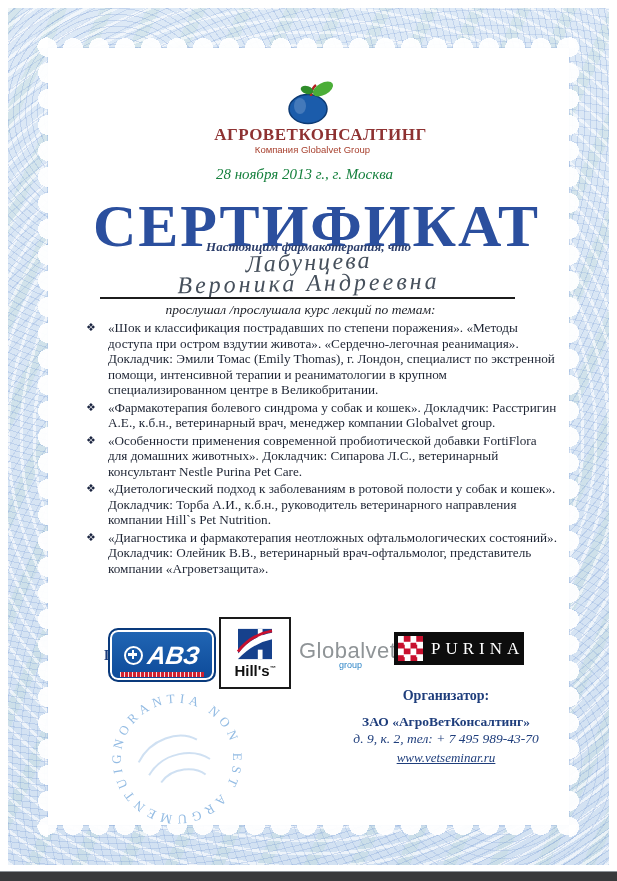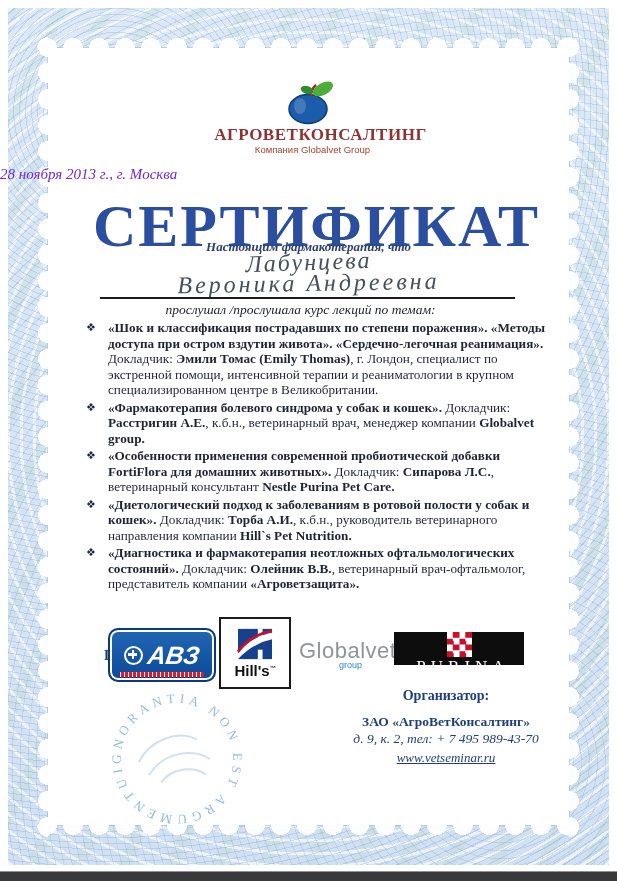--- a/index.html
+++ b/index.html
@@ -31,43 +31,43 @@
     background-size:13px 26px;background-repeat:repeat-y;}
   .scan-edge{position:absolute;left:0;right:0;bottom:0;height:9px;background:#39393b;
     border-top:1px solid #8d9298;}
 
   
   .logo-apple{position:absolute;top:78px;left:0;right:0;display:flex;justify-content:center;}
   .brand{position:absolute;top:125px;left:0;right:0;text-align:center;
     font-weight:bold;font-size:17px;letter-spacing:.5px;color:#8e3232;padding-left:24px;}
   .brand-sub{position:absolute;top:144px;left:8px;right:0;text-align:center;
     font-size:9.5px;color:#a8402e;font-family:"Liberation Sans",sans-serif;}
-  .date-line{position:absolute;top:166px;left:0;right:8px;
-    font-style:italic;font-size:15px;color:#6d28d9;}
+  .date-line{position:absolute;top:166px;left:0;right:8px;text-align:center;
+    font-style:italic;font-size:15px;color:#15803d;}
   .cert-title{position:absolute;top:182px;left:16px;right:0;text-align:center;
     font-weight:bold;font-size:60px;line-height:1.05;letter-spacing:2px;color:#2b4f9e;margin-top:13px;}
   .certify-line{position:absolute;top:239px;left:0;right:0;text-align:center;
     font-style:italic;font-weight:bold;font-size:13px;color:#2c3e6b;}
 
   
   .hand{position:absolute;left:0;right:0;text-align:center;font-style:italic;
     color:#46505c;font-size:24px;letter-spacing:2px;}
   .hand1{top:249px;transform:rotate(-2deg);}
   .hand2{top:270px;transform:rotate(-1deg);letter-spacing:3px;}
   .name-underline{position:absolute;top:297px;left:100px;width:415px;height:0;
     border-bottom:2px solid #1c1c1c;}
   .course-line{position:absolute;top:302px;left:0;right:16px;text-align:center;
     font-style:italic;font-size:13.5px;color:#20242c;}
 
   
   .topics{position:absolute;top:320px;left:86px;right:60px;list-style:none;margin:0;padding:0;}
   .topics li{display:flex;gap:8px;margin-bottom:2px;}
   .marker{flex:0 0 14px;color:#1a2440;font-size:11px;line-height:15.5px;}
   .li-body{font-size:13.2px;line-height:15.5px;color:#1d2433;}
-  .li-body .b{font-weight:bold;text-align:center;}
+  .li-body .b{font-weight:normal;text-align:center;}
 
   
   .partners-label{position:absolute;top:632px;left:104px;font-weight:bold;
     font-size:14px;color:#1f3e7c;margin-top:16px;}
   .avz{position:absolute;left:108px;top:628px;width:104px;height:50px;
     background:linear-gradient(#2166b4,#0d4a99);border-radius:10px;border:2px solid #0a3a7c;
     box-shadow:inset 0 0 0 2px #fff;display:flex;align-items:center;justify-content:center;gap:5px;}
   .avz-shield{width:15px;height:15px;border:2px solid #fff;border-radius:50%;position:relative;}
   .avz-shield::before{content:"";position:absolute;left:5.5px;top:2px;width:2.5px;height:9px;background:#fff;}
   .avz-shield::after{content:"";position:absolute;left:2px;top:5.5px;width:9px;height:2.5px;background:#fff;}
@@ -78,21 +78,21 @@
   .hills{position:absolute;left:219px;top:617px;width:68px;height:68px;background:#fff;
     border:2.5px solid #1a1a1a;display:flex;flex-direction:column;align-items:center;
     justify-content:center;gap:1px;}
   .hills-text{font-family:"Liberation Sans",sans-serif;font-weight:bold;font-size:15px;color:#111;}
   .hills-tm{font-size:6px;vertical-align:super;}
   .globalvet{position:absolute;left:299px;top:636px;font-family:"Liberation Sans",sans-serif;}
   .gv-word{color:#8f9497;font-size:22px;letter-spacing:.5px;}
   .gv-star{color:#2f86c8;font-size:24px;font-weight:bold;}
   .gv-group{display:block;text-align:center;color:#2f86c8;font-size:9px;margin-top:-4px;margin-right:4px;}
   .purina{position:absolute;left:394px;top:632px;width:130px;height:33px;background:#0d0d0d;
-    display:flex;align-items:center;padding:0 4px;box-sizing:border-box;flex-direction:column;}
+    display:flex;align-items:center;padding:0 4px;box-sizing:border-box;}
   .purina-checker{width:25px;height:25px;flex:0 0 25px;
     background:repeating-conic-gradient(#c8102e 0 25%, #fff 0 50%);background-size:12.5px 12.5px;}
   .purina-text{color:#fff;font-size:17px;letter-spacing:5px;margin-left:8px;}
   .purina-reg{color:#fff;font-size:6px;align-self:flex-end;margin-bottom:3px;}
 
   
   .stamp{position:absolute;left:101px;top:683px;width:152px;height:152px;
     transform:rotate(-14deg);opacity:.75;}
 
   

